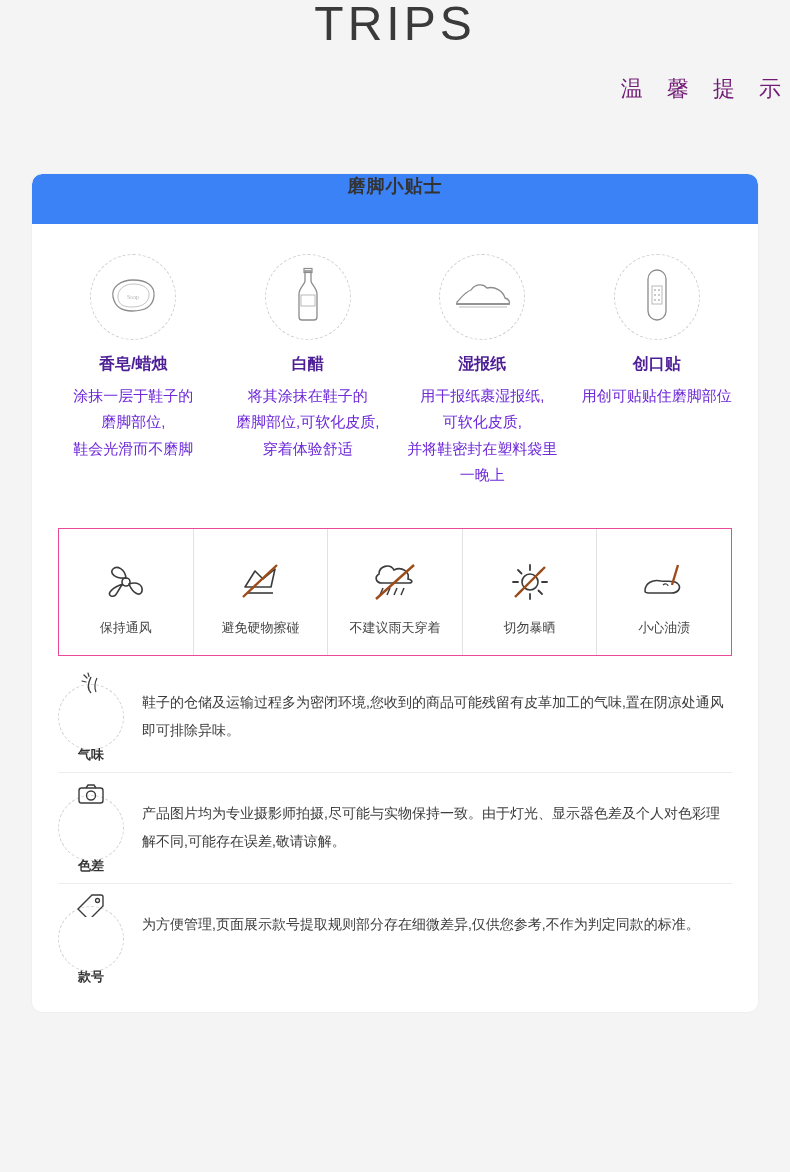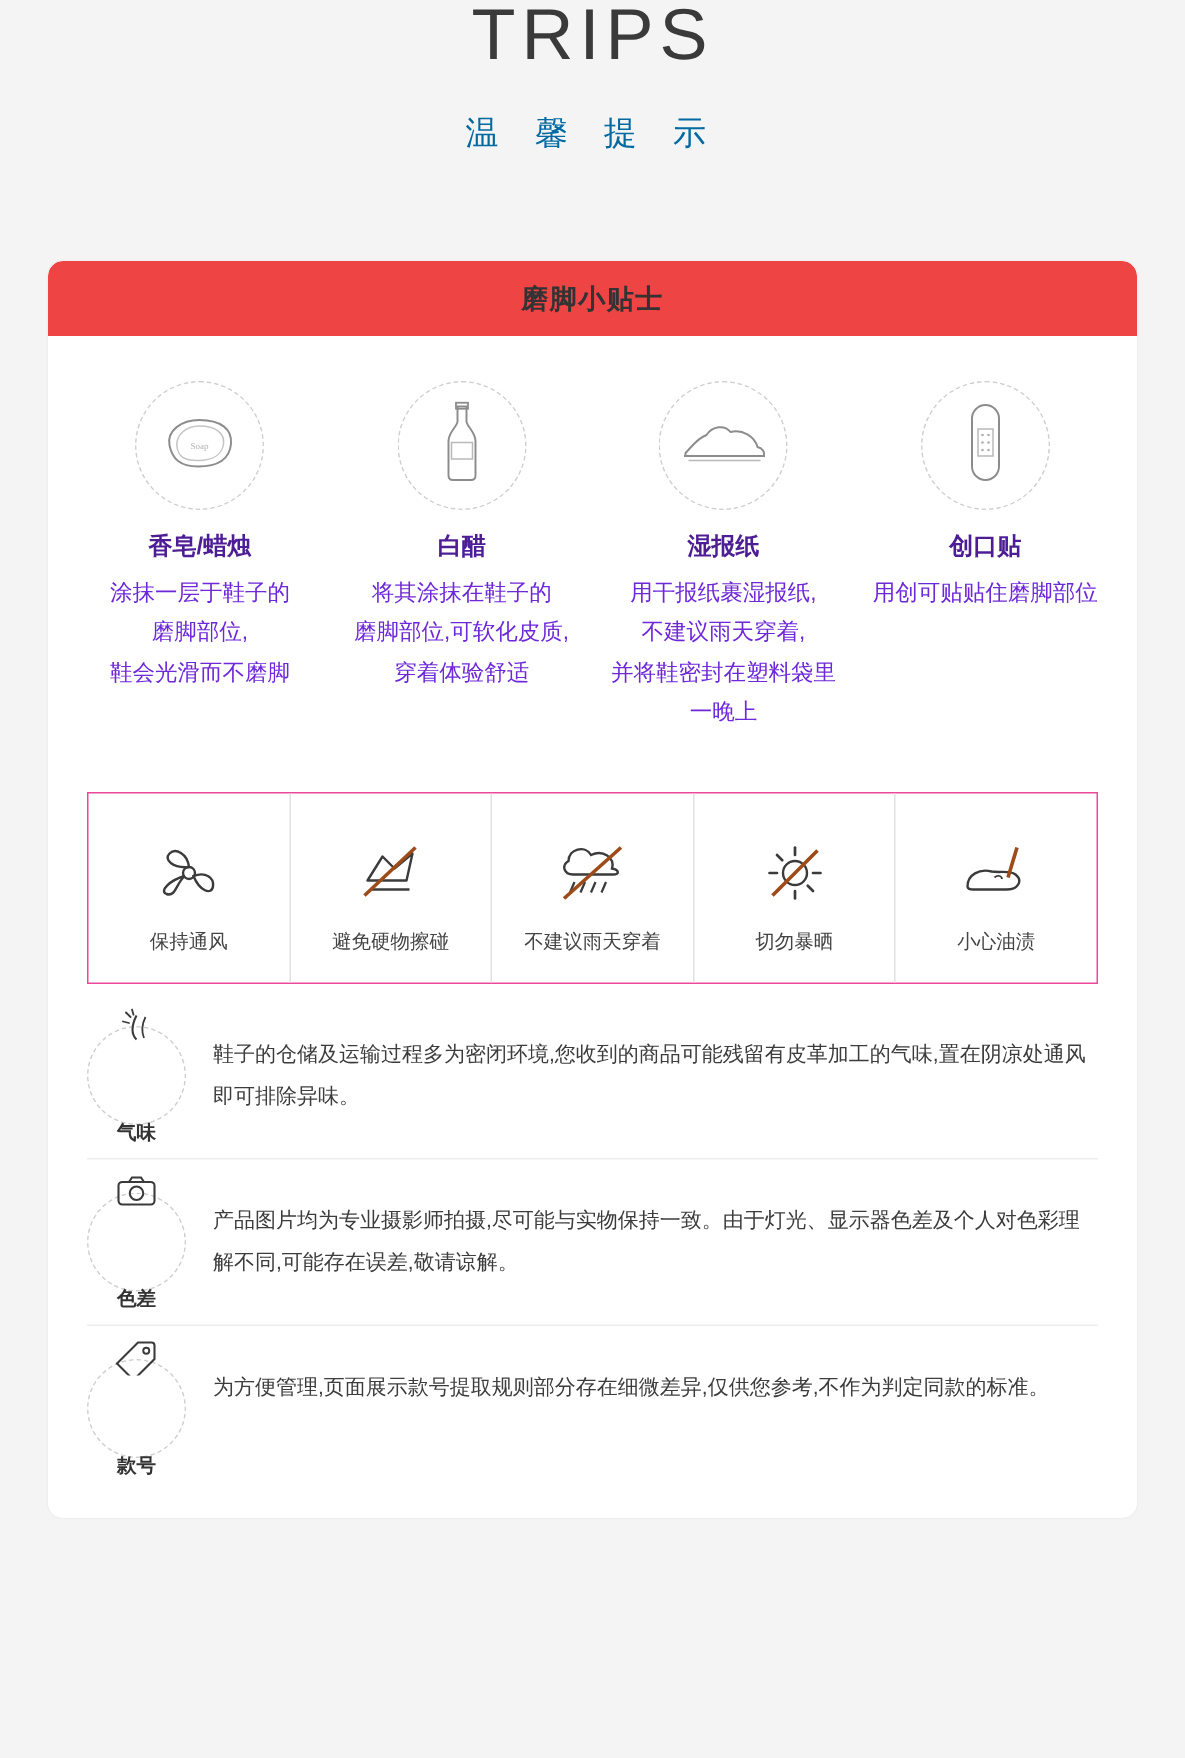--- a/index.html
+++ b/index.html
@@ -27,37 +27,38 @@
     letter-spacing: 4px;
     color: #3a3a3a;
     font-weight: 400;
     line-height: 1;
     margin: 0;
   }
   .header .title-cn {
     margin-top: 26px;
     font-size: 22px;
     letter-spacing: 9px;
-    color: #0369a1;
+    color: #701a75;
     font-weight: 400;
+    text-align: right;
   }
 
   
   .card {
     margin: 70px 32px 0 32px;
     background: #ffffff;
     border-radius: 10px;
     overflow: hidden;
     box-shadow: 0 0 0 1px rgba(0,0,0,0.02);
   }
   .card-head {
-    background: #ef4444;
+    background: #3b82f6;
     height: 50px;
     display: flex;
-    align-items: center;
+    align-items: flex-start;
     justify-content: center;
     border-radius: 10px 10px 0 0;
   }
   .card-head .card-title {
     font-size: 18px;
     font-weight: bold;
     color: #333;
     letter-spacing: 1px;
   }
 
@@ -214,21 +215,21 @@
           <span>
             <svg width="62" height="34" viewBox="0 0 62 34">
               <path d="M6 24 C10 20,14 14,20 12 C24 6,32 5,36 10 C44 8,52 13,54 20 C58 21,59 24,58 26 L6 26 Z" fill="none" stroke="#8c8c8c" stroke-width="1.3" stroke-linejoin="round"></path>
               <path d="M5 26 h54" stroke="#8c8c8c" stroke-width="1.3"></path>
               <path d="M8 29 h48" stroke="#b9b9b9" stroke-width="1"></path>
             </svg>
           </span>
         </div>
         <div class="tip-name">湿报纸</div>
         <div class="tip-desc">用干报纸裹湿报纸,
-不建议雨天穿着,
+可软化皮质,
 并将鞋密封在塑料袋里一晚上</div>
       </div>
 
       <div class="tip">
         <div class="circle">
           <span>
             <svg width="28" height="56" viewBox="0 0 28 56">
               <rect x="5" y="3" width="18" height="50" rx="9" fill="none" stroke="#8c8c8c" stroke-width="1.3"></rect>
               <rect x="9" y="19" width="10" height="18" fill="none" stroke="#b9b9b9" stroke-width="1"></rect>
               <g fill="#b0b0b0">

